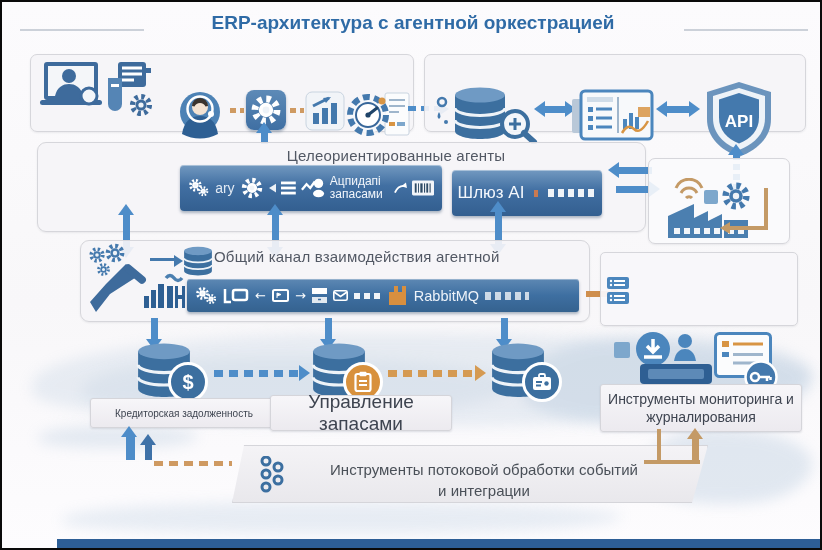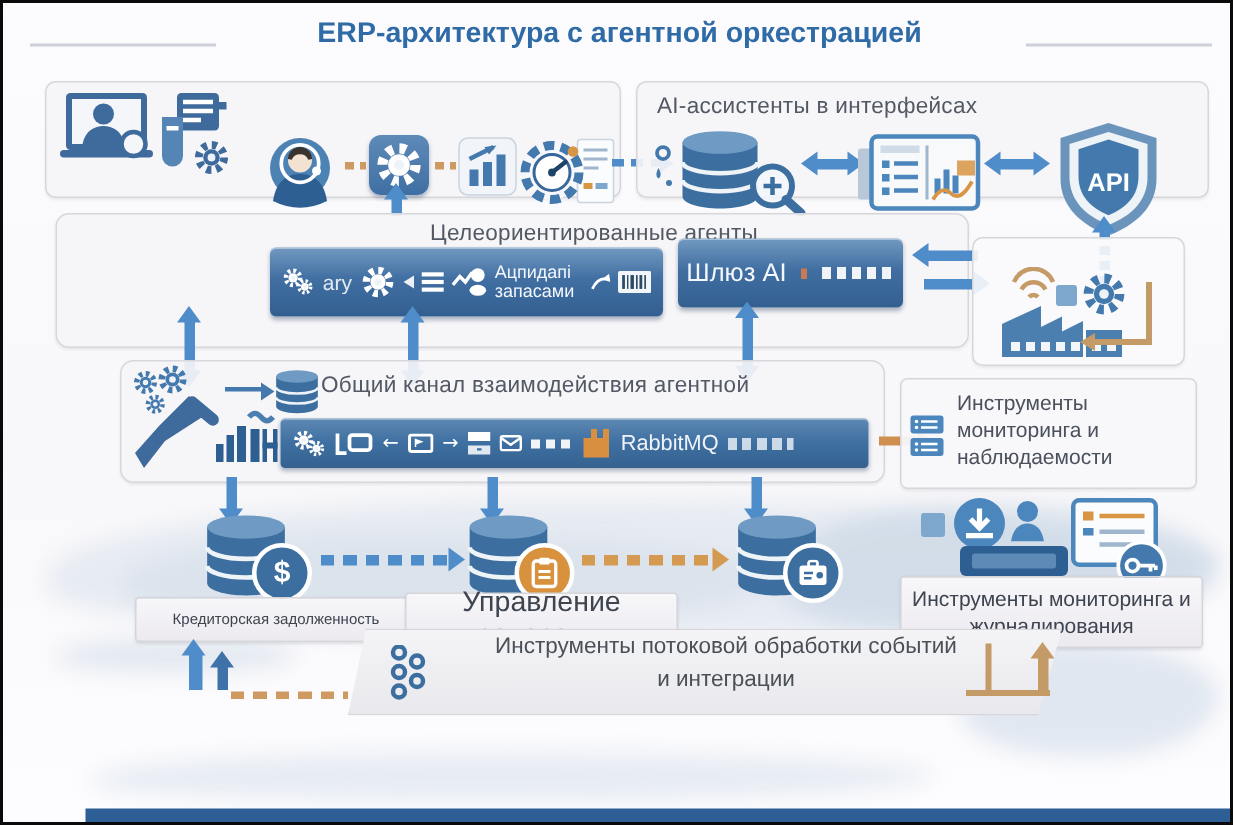--- a/index.html
+++ b/index.html
@@ -123,21 +123,20 @@
   <svg class="abs" style="left:344px;top:91px" width="44" height="44" viewBox="0 0 44 44">
     <circle cx="22" cy="22" r="18" fill="#f6f8fb" stroke="#4479ad" stroke-width="6" stroke-dasharray="7 4.3"></circle>
     <circle cx="22" cy="22" r="12" fill="#fff" stroke="#38679a" stroke-width="2"></circle>
     <path d="M22 22 31 15" stroke="#1f4469" stroke-width="3" stroke-linecap="round"></path>
     <circle cx="22" cy="22" r="2.6" fill="#1f4469"></circle>
     <circle cx="36" cy="8" r="3.5" fill="#d89544"></circle>
   </svg>
   <div class="ah dshh sm rt" style="left:406px;top:104px;width:32px;height:5px;background:repeating-linear-gradient(90deg,var(--c,#4e8dc9) 0 8px,transparent 8px 13px)"></div>
 
   <div class="card" style="left:422px;top:52px;width:380px;height:76px"></div>
-  <div class="ctitle" style="left:436px;top:60px">AI-ассистенты в интерфейсах</div>
 
   <svg class="abs" style="left:432px;top:94px" width="16" height="36" viewBox="0 0 16 36">
     <circle cx="8" cy="6" r="4" fill="none" stroke="#4479ad" stroke-width="2.5"></circle>
     <path d="M5 16q-3 5 0 7 3-2 0-7" fill="#4479ad"></path>
     <circle cx="12" cy="26" r="2" fill="#4479ad"></circle>
   </svg>
   <svg class="abs" style="left:450px;top:84px" width="86" height="58" viewBox="0 0 86 58">
     <g color="#3c6f9f">
         <use href="#db" x="0" y="0" width="56" height="54"></use>
       </g>
@@ -211,21 +210,21 @@
           <rect x="3" y="3" width="2" height="10"></rect>
           <rect x="6.5" y="3" width="1" height="10"></rect>
           <rect x="9" y="3" width="2.5" height="10"></rect>
           <rect x="13" y="3" width="1.2" height="10"></rect>
           <rect x="15.5" y="3" width="2" height="10"></rect>
           <rect x="19" y="3" width="1.2" height="10"></rect>
         </g>
     </svg>
   </div>
 
-  <div class="bluebox" style="left:450px;top:157px;width:150px;height:46px;gap:10px">
+  <div class="bluebox" style="left:450px;top:168px;width:150px;height:46px;gap:10px">
     <span style="font-size:17px">Шлюз AI</span>
     <span style="width:4px;height:7px;background:#c97a52;display:inline-block"></span>
     <span class="wdots" style="width:48px"></span>
   </div>
 
   <div class="av up dn" style="left:121px;top:212px;height:34px"></div>
   <div class="av up dn" style="left:270px;top:212px;height:34px"></div>
   <div class="av up dn" style="left:493px;top:209px;height:34px"></div>
 
   <div class="ah lt" style="left:616px;top:165px;width:34px"></div>
@@ -326,21 +325,20 @@
   <div class="card" style="left:598px;top:250px;width:196px;height:72px;border-radius:5px;background:rgba(248,247,250,.95)"></div>
   <svg class="abs" style="left:604px;top:274px" width="24" height="30" viewBox="0 0 24 30">
     <rect x="1" y="1" width="22" height="12" rx="2" fill="#4b86bd"></rect>
       <rect x="1" y="16" width="22" height="12" rx="2" fill="#4b86bd"></rect>
     <path d="M8 5h11M8 9h11M8 20h11M8 24h11" stroke="#fff" stroke-width="1.8"></path>
     <circle cx="5" cy="5" r="1.2" fill="#fff"></circle>
       <circle cx="5" cy="9" r="1.2" fill="#fff"></circle>
       <circle cx="5" cy="20" r="1.2" fill="#fff"></circle>
       <circle cx="5" cy="24" r="1.2" fill="#fff"></circle>
   </svg>
-  <div class="abs" style="left:636px;top:257px;width:150px;font-size:14px;line-height:1.3;color:#4a505c">Инструменты мониторинга и наблюдаемости</div>
 
   <div class="abs" style="left:612px;top:340px;width:16px;height:16px;background:#7da7cc;border-radius:2px"></div>
   <svg class="abs" style="left:633px;top:329px" width="36" height="36" viewBox="0 0 36 36">
     <circle cx="18" cy="18" r="17" fill="#4b86bd"></circle>
     <path d="M18 8v12M12 15l6 6 6-6" stroke="#fff" stroke-width="3.5" fill="none"></path>
     <path d="M9 26h18" stroke="#fff" stroke-width="3.5"></path>
   </svg>
   <svg class="abs" style="left:671px;top:331px" width="24" height="28" viewBox="0 0 24 28">
     <circle cx="12" cy="8" r="7" fill="#4b86bd"></circle>
       <path d="M1 28c1.5-9 6-12 11-12s9.5 3 11 12Z" fill="#4b86bd"></path>
@@ -398,24 +396,24 @@
         <rect x="1" y="4" width="18" height="13" rx="2" fill="#fff"></rect>
         <rect x="7" y="1" width="6" height="4" rx="1.5" fill="none" stroke="#fff" stroke-width="1.8"></rect>
         <path d="M4 9h6M4 12.5h5" stroke="#3c6f9f" stroke-width="1.8"></path>
         <circle cx="14.5" cy="10.5" r="2.2" fill="#3c6f9f"></circle>
       </svg>
   </div>
 
   <div class="chip" style="left:88px;top:396px;width:186px;height:28px;font-size:10px">Кредиторская задолженность</div>
   <div class="chip" style="left:268px;top:393px;width:180px;height:34px;font-size:19px">Управление запасами</div>
 
-  <div class="abs" style="left:230px;top:417px;width:474px;height:56px;background:linear-gradient(180deg,#f4f3f6,#e9e8ec);
+  <div class="abs" style="left:230px;top:443px;width:474px;height:56px;background:linear-gradient(180deg,#f4f3f6,#e9e8ec);
        border:1px solid #d5d5da;box-shadow:0 2px 3px rgba(40,50,70,.15);
        clip-path:polygon(12px 0,100% 0,calc(100% - 16px) 100%,0 100%);
-       display:flex;align-items:flex-start;justify-content:center">
+       display:flex;align-items:flex-end;justify-content:center">
     <svg style="position:absolute;left:26px;top:10px" width="26" height="38" viewBox="0 0 26 38">
       <g fill="none" stroke="#3c6fa0" stroke-width="3">
         <circle cx="7" cy="5" r="4"></circle>
           <circle cx="19" cy="11" r="4"></circle>
           <circle cx="7" cy="18" r="4"></circle>
           <circle cx="19" cy="24" r="4"></circle>
           <circle cx="7" cy="31" r="4"></circle>
       </g>
     </svg>
     <div style="text-align:center;font-size:15px;color:#4a5058;line-height:1.45;padding-left:28px">

